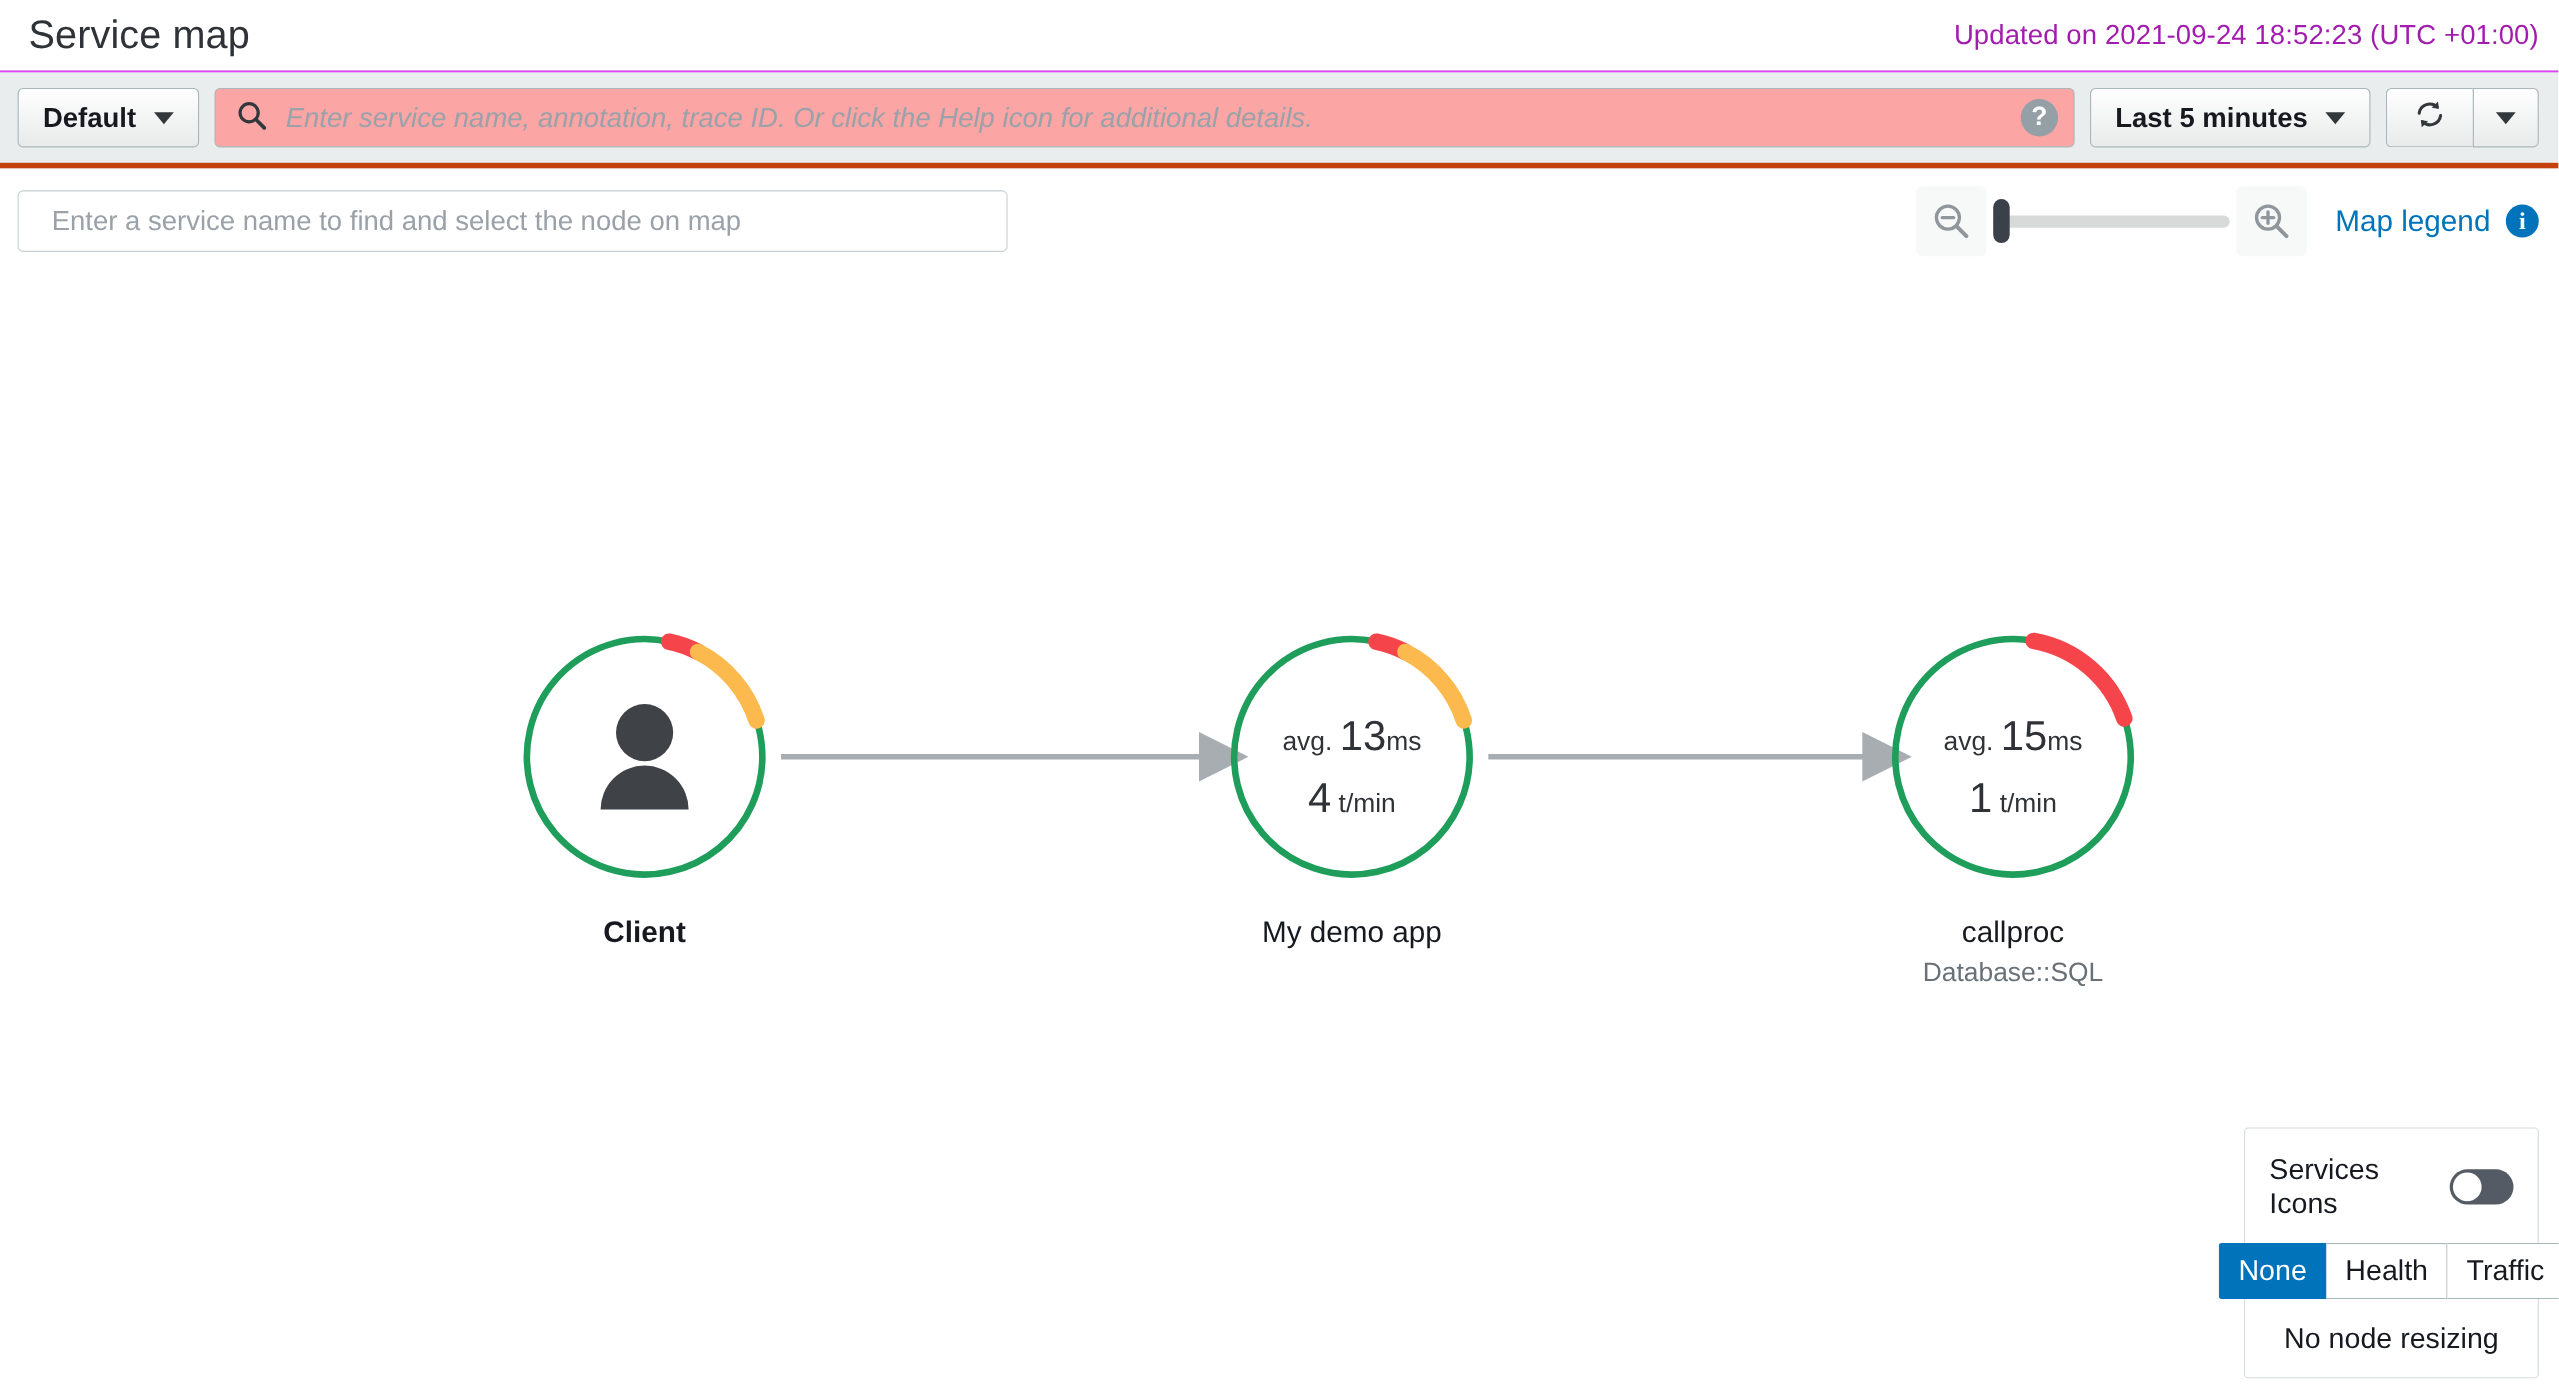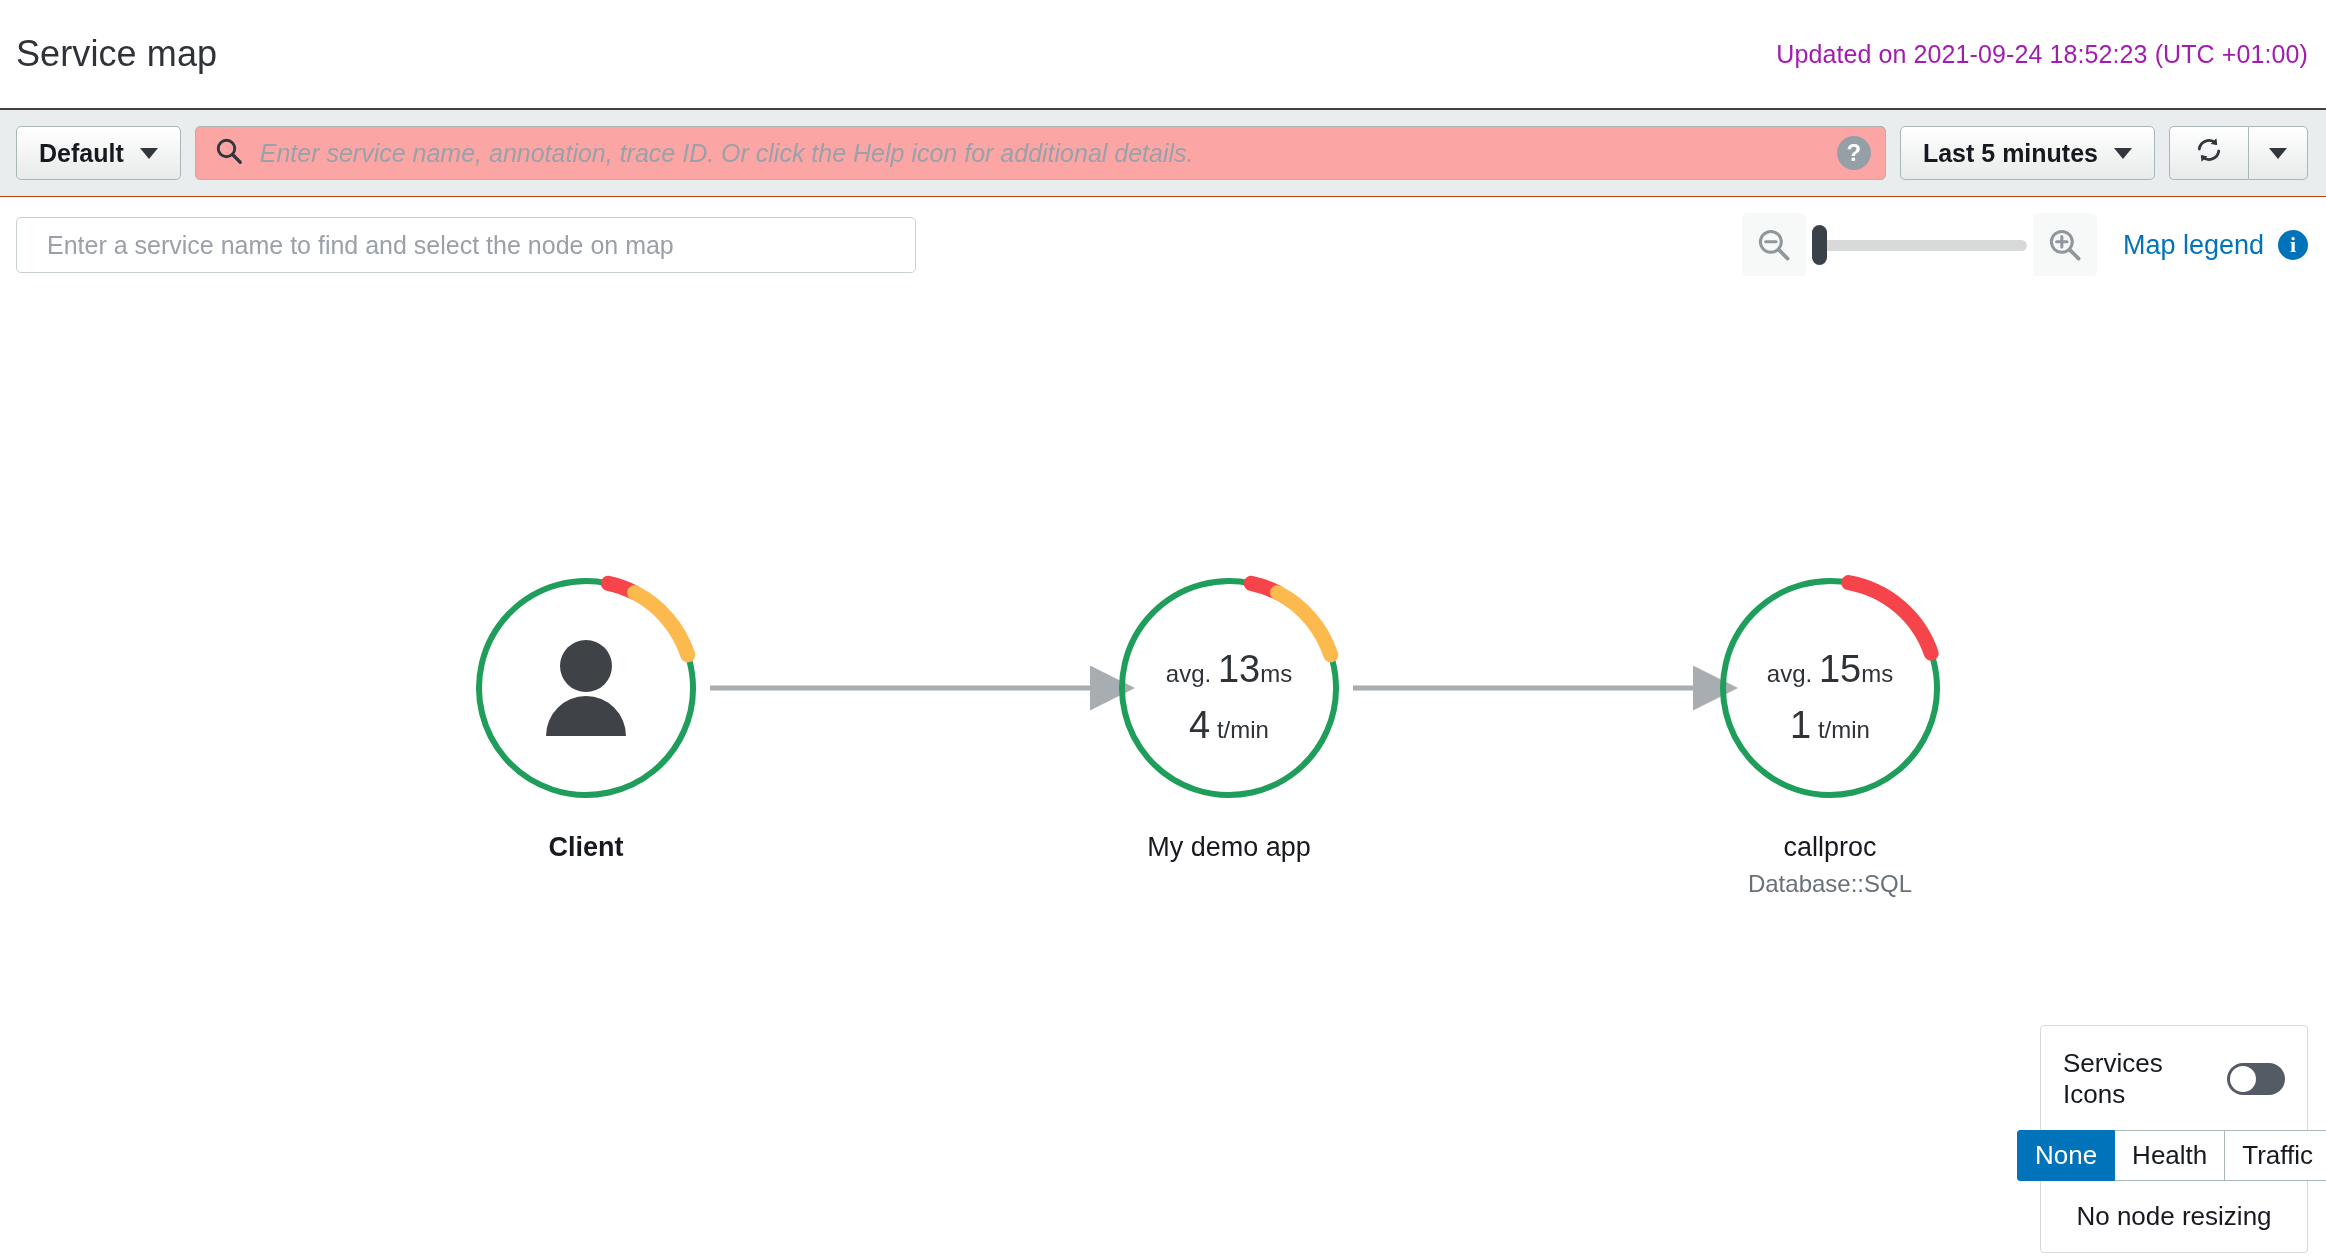--- a/index.html
+++ b/index.html
@@ -11,46 +11,46 @@
     width: 2326px;
     height: 1260px;
     font-family: "Liberation Sans", sans-serif;
     color: #16191f;
     overflow: hidden;
     position: relative;
   }
 
   
   .page-header {
-    height: 110px;
-    box-sizing: border-box;
-    padding: 0 18px 0 16px;
+    height: 66px;
+    box-sizing: border-box;
+    padding: 0 18px 0 26px;
     display: flex;
     align-items: center;
     justify-content: space-between;
-    border-bottom: 2px solid #404040;
+    border-bottom: 2px solid #d946ef;
   }
   .page-title {
     font-size: 36px;
     font-weight: 400;
     color: #2f3337;
     letter-spacing: 0.1px;
   }
   .updated-text {
     font-size: 25px;
     color: #a21caf;
     letter-spacing: 0.1px;
   }
 
   
   .toolbar {
     height: 87px;
     box-sizing: border-box;
     background: #eaeded;
-    border-bottom: 1px solid #c2410c;
+    border-bottom: 5px solid #c2410c;
     display: flex;
     align-items: center;
     padding: 0 18px 0 16px;
     gap: 14px;
   }
   .btn-aws {
     height: 54px;
     box-sizing: border-box;
     background: linear-gradient(to bottom, #ffffff 0%, #f2f3f3 55%, #e9ebeb 100%);
     border: 1px solid #aab7b8;

